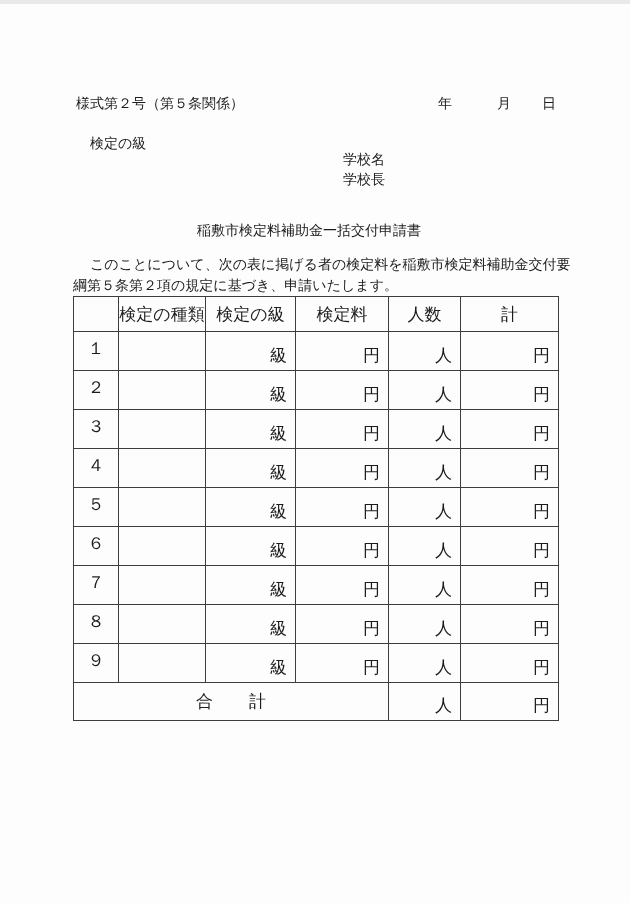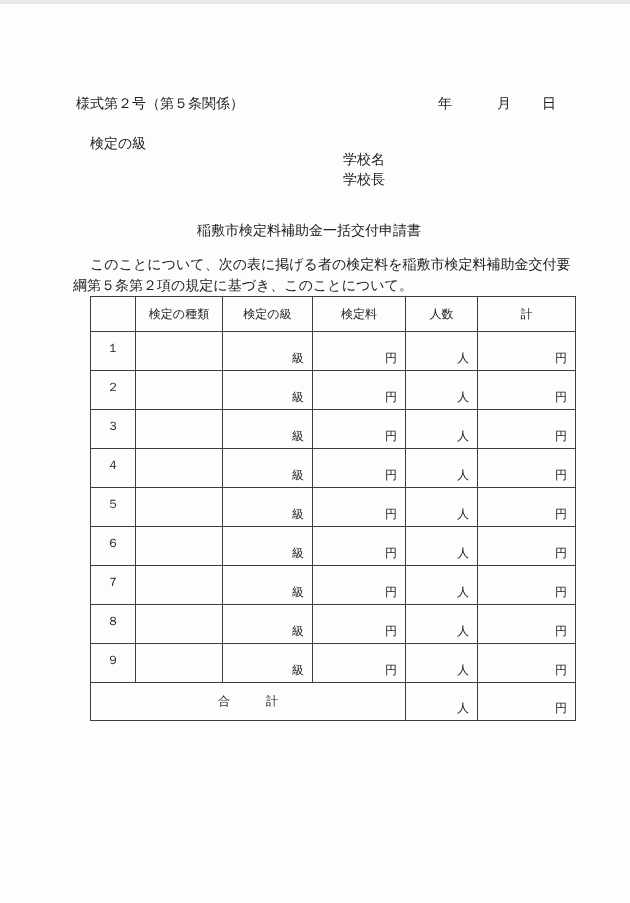--- a/index.html
+++ b/index.html
@@ -21,26 +21,26 @@
   .date-month { left: 497px; top: 91px; }
   .date-day   { left: 542px; top: 91px; }
   .addressee  { left: 90px;  top: 131px; }
   .signature-block { left: 343px; top: 146px; line-height: 20px; }
   .doc-title { left: 0; right: 12px; top: 218px; text-align: center; white-space: nowrap; }
   .body-text { left: 73px; top: 251px; width: 500px; line-height: 20.5px; white-space: nowrap; }
   .body-text .indent { padding-left: 17px; }
 
   table.form-table {
     position: absolute;
-    left: 90px;
+    left: 73px;
     top: 292px;
     width: 485px;
     border-collapse: collapse;
     table-layout: fixed;
-    font-size: 12px;
+    font-size: 17px;
   }
   .form-table th, .form-table td {
     border: 1px solid #3d3d3d;
     font-weight: normal;
     overflow: hidden;
   }
   .form-table thead tr { height: 35px; }
   .form-table tbody tr.data-row { height: 39px; }
   .form-table tbody tr.sum-row { height: 38px; }
   .form-table th { text-align: center; vertical-align: middle; }
@@ -65,21 +65,21 @@
 
   <div class="abs signature-block">
     <div>学校名</div>
     <div>学校長</div>
   </div>
 
   <div class="abs doc-title">稲敷市検定料補助金一括交付申請書</div>
 
   <div class="abs body-text">
     <div class="indent">このことについて、次の表に掲げる者の検定料を稲敷市検定料補助金交付要</div>
-    <div>綱第５条第２項の規定に基づき、このことについて。</div>
+    <div>綱第５条第２項の規定に基づき、申請いたします。</div>
   </div>
 
   <table class="form-table">
     <colgroup>
       <col style="width:45px">
         <col style="width:87px">
         <col style="width:90px">
       <col style="width:93px">
         <col style="width:72px">
         <col style="width:98px">

